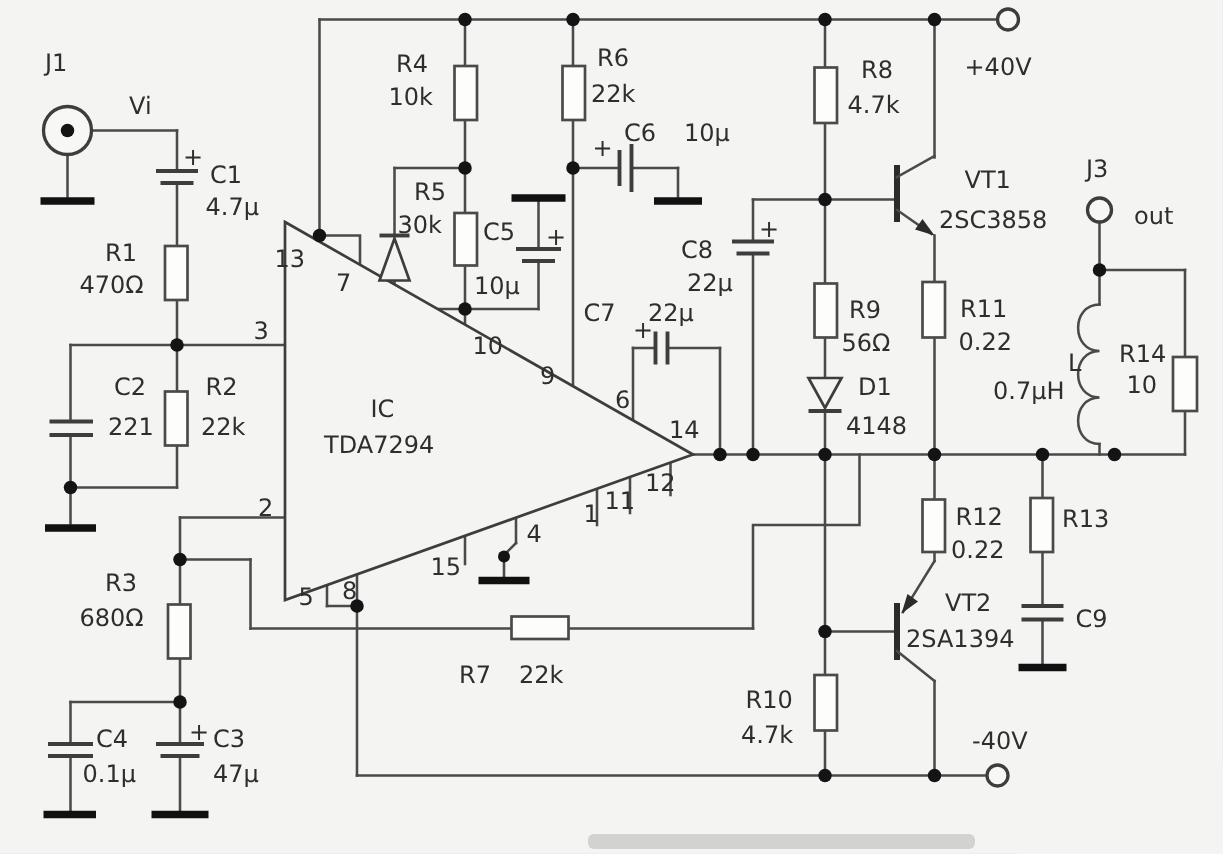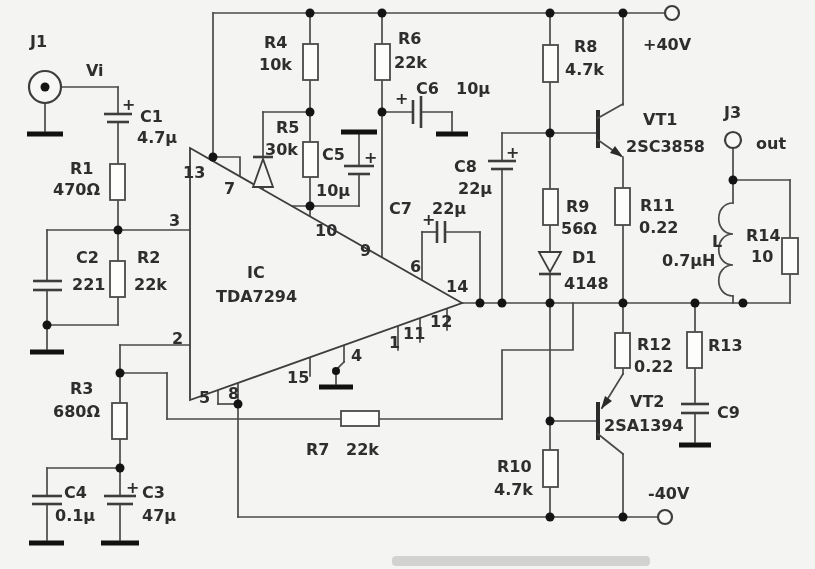--- a/index.html
+++ b/index.html
@@ -1,16 +1,16 @@
 <!DOCTYPE html>
 <html><head>
 <meta charset="utf-8">
 <style>
   html,body{margin:0;padding:0;background:#e9e9e7;}
-  .page{width:815px;height:569px;background:#f4f4f2;position:relative;overflow:hidden;font-weight:bold;}
+  .page{width:815px;height:569px;background:#f4f4f2;position:relative;overflow:hidden;}
   svg{display:block;}
   svg text{font-family:"DejaVu Sans",sans-serif;fill:#2e2e2e;font-size:16px;}
   .wire{stroke:#4a4a4a;stroke-width:1.7;fill:none;stroke-linecap:square;}
   .thick{stroke:#111;stroke-width:5;stroke-linecap:butt;}
   .cbar{stroke:#3d3d3d;stroke-width:2.6;stroke-linecap:butt;fill:none;}
   .box{fill:#fdfdfc;stroke:#4a4a4a;stroke-width:1.8;}
   .dot{fill:#141414;stroke:none;}
   .term{fill:#f7f7f5;stroke:#3d3d3d;stroke-width:2.2;}
   .tri{fill:#f4f4f2;stroke:#3d3d3d;stroke-width:1.8;stroke-linejoin:miter;}
   .bbar{stroke:#2b2b2b;stroke-width:4;stroke-linecap:butt;}

